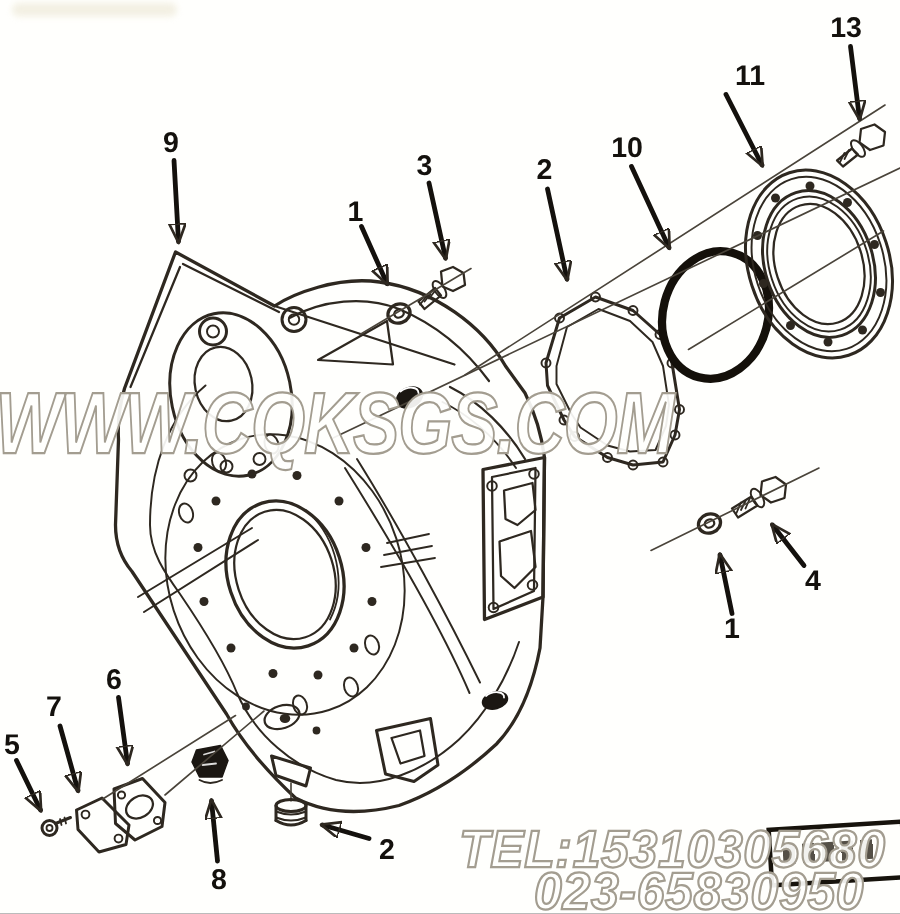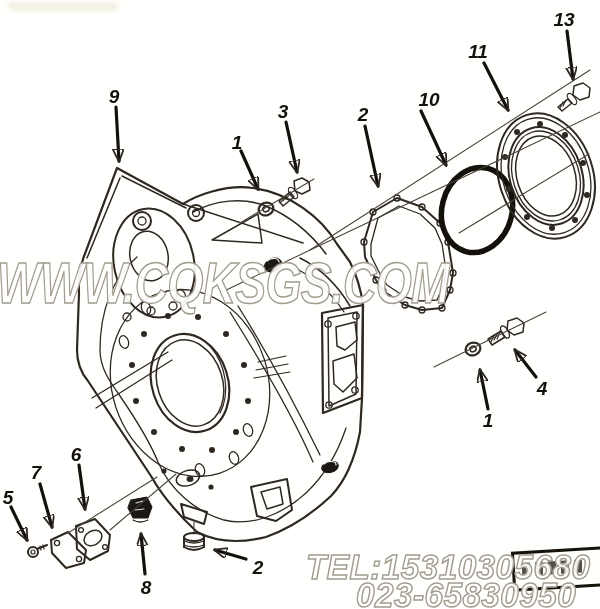--- a/index.html
+++ b/index.html
@@ -57,21 +57,20 @@
   .wm-tel2{left:356px; top:577px; font-size:35px; line-height:35px; letter-spacing:.5px; transform:scaleX(.95);}
   .smudge{
     position:absolute; left:8px; top:2px; width:110px; height:9px; z-index:1;
     background:rgba(233,228,206,.55); border-radius:5px; filter:blur(2px);
   }
   .callout{
     position:absolute; z-index:4;
     transform:translate(-50%,-50%);
     font-size:19px; font-weight:700; color:#14110d;
     line-height:1;
-    font-style:italic;
   }
 </style>
 </head>
 <body>
 
 <div class="page">
   <div class="smudge"></div>
 
   <svg class="art" width="600" height="609" viewBox="0 0 600 609">
     <defs>
@@ -321,22 +320,22 @@
 
   <div class="wm wm-site">WWW.CQKSGS.COM</div>
   <div class="wm wm-tel1">TEL:15310305680</div>
   <div class="wm wm-tel2">023-65830950</div>
 
   <div id="callouts">
       <div class="callout" style="left: 114px; top: 96px;">9</div>
       <div class="callout" style="left: 237px; top: 142px;">1</div>
       <div class="callout" style="left: 283px; top: 111px;">3</div>
       <div class="callout" style="left: 363px; top: 114px;">2</div>
-      <div class="callout" style="left: 429px; top: 99px;">10</div>
-      <div class="callout" style="left: 478px; top: 51px;">11</div>
+      <div class="callout" style="left: 418px; top: 99px;">10</div>
+      <div class="callout" style="left: 500px; top: 51px;">11</div>
       <div class="callout" style="left: 564px; top: 19px;">13</div>
       <div class="callout" style="left: 542px; top: 388px;">4</div>
       <div class="callout" style="left: 488px; top: 420px;">1</div>
       <div class="callout" style="left: 76px; top: 454px;">6</div>
       <div class="callout" style="left: 36px; top: 472px;">7</div>
       <div class="callout" style="left: 8px; top: 497px;">5</div>
       <div class="callout" style="left: 146px; top: 587px;">8</div>
       <div class="callout" style="left: 258px; top: 567px;">2</div>
     </div>
 </div>

